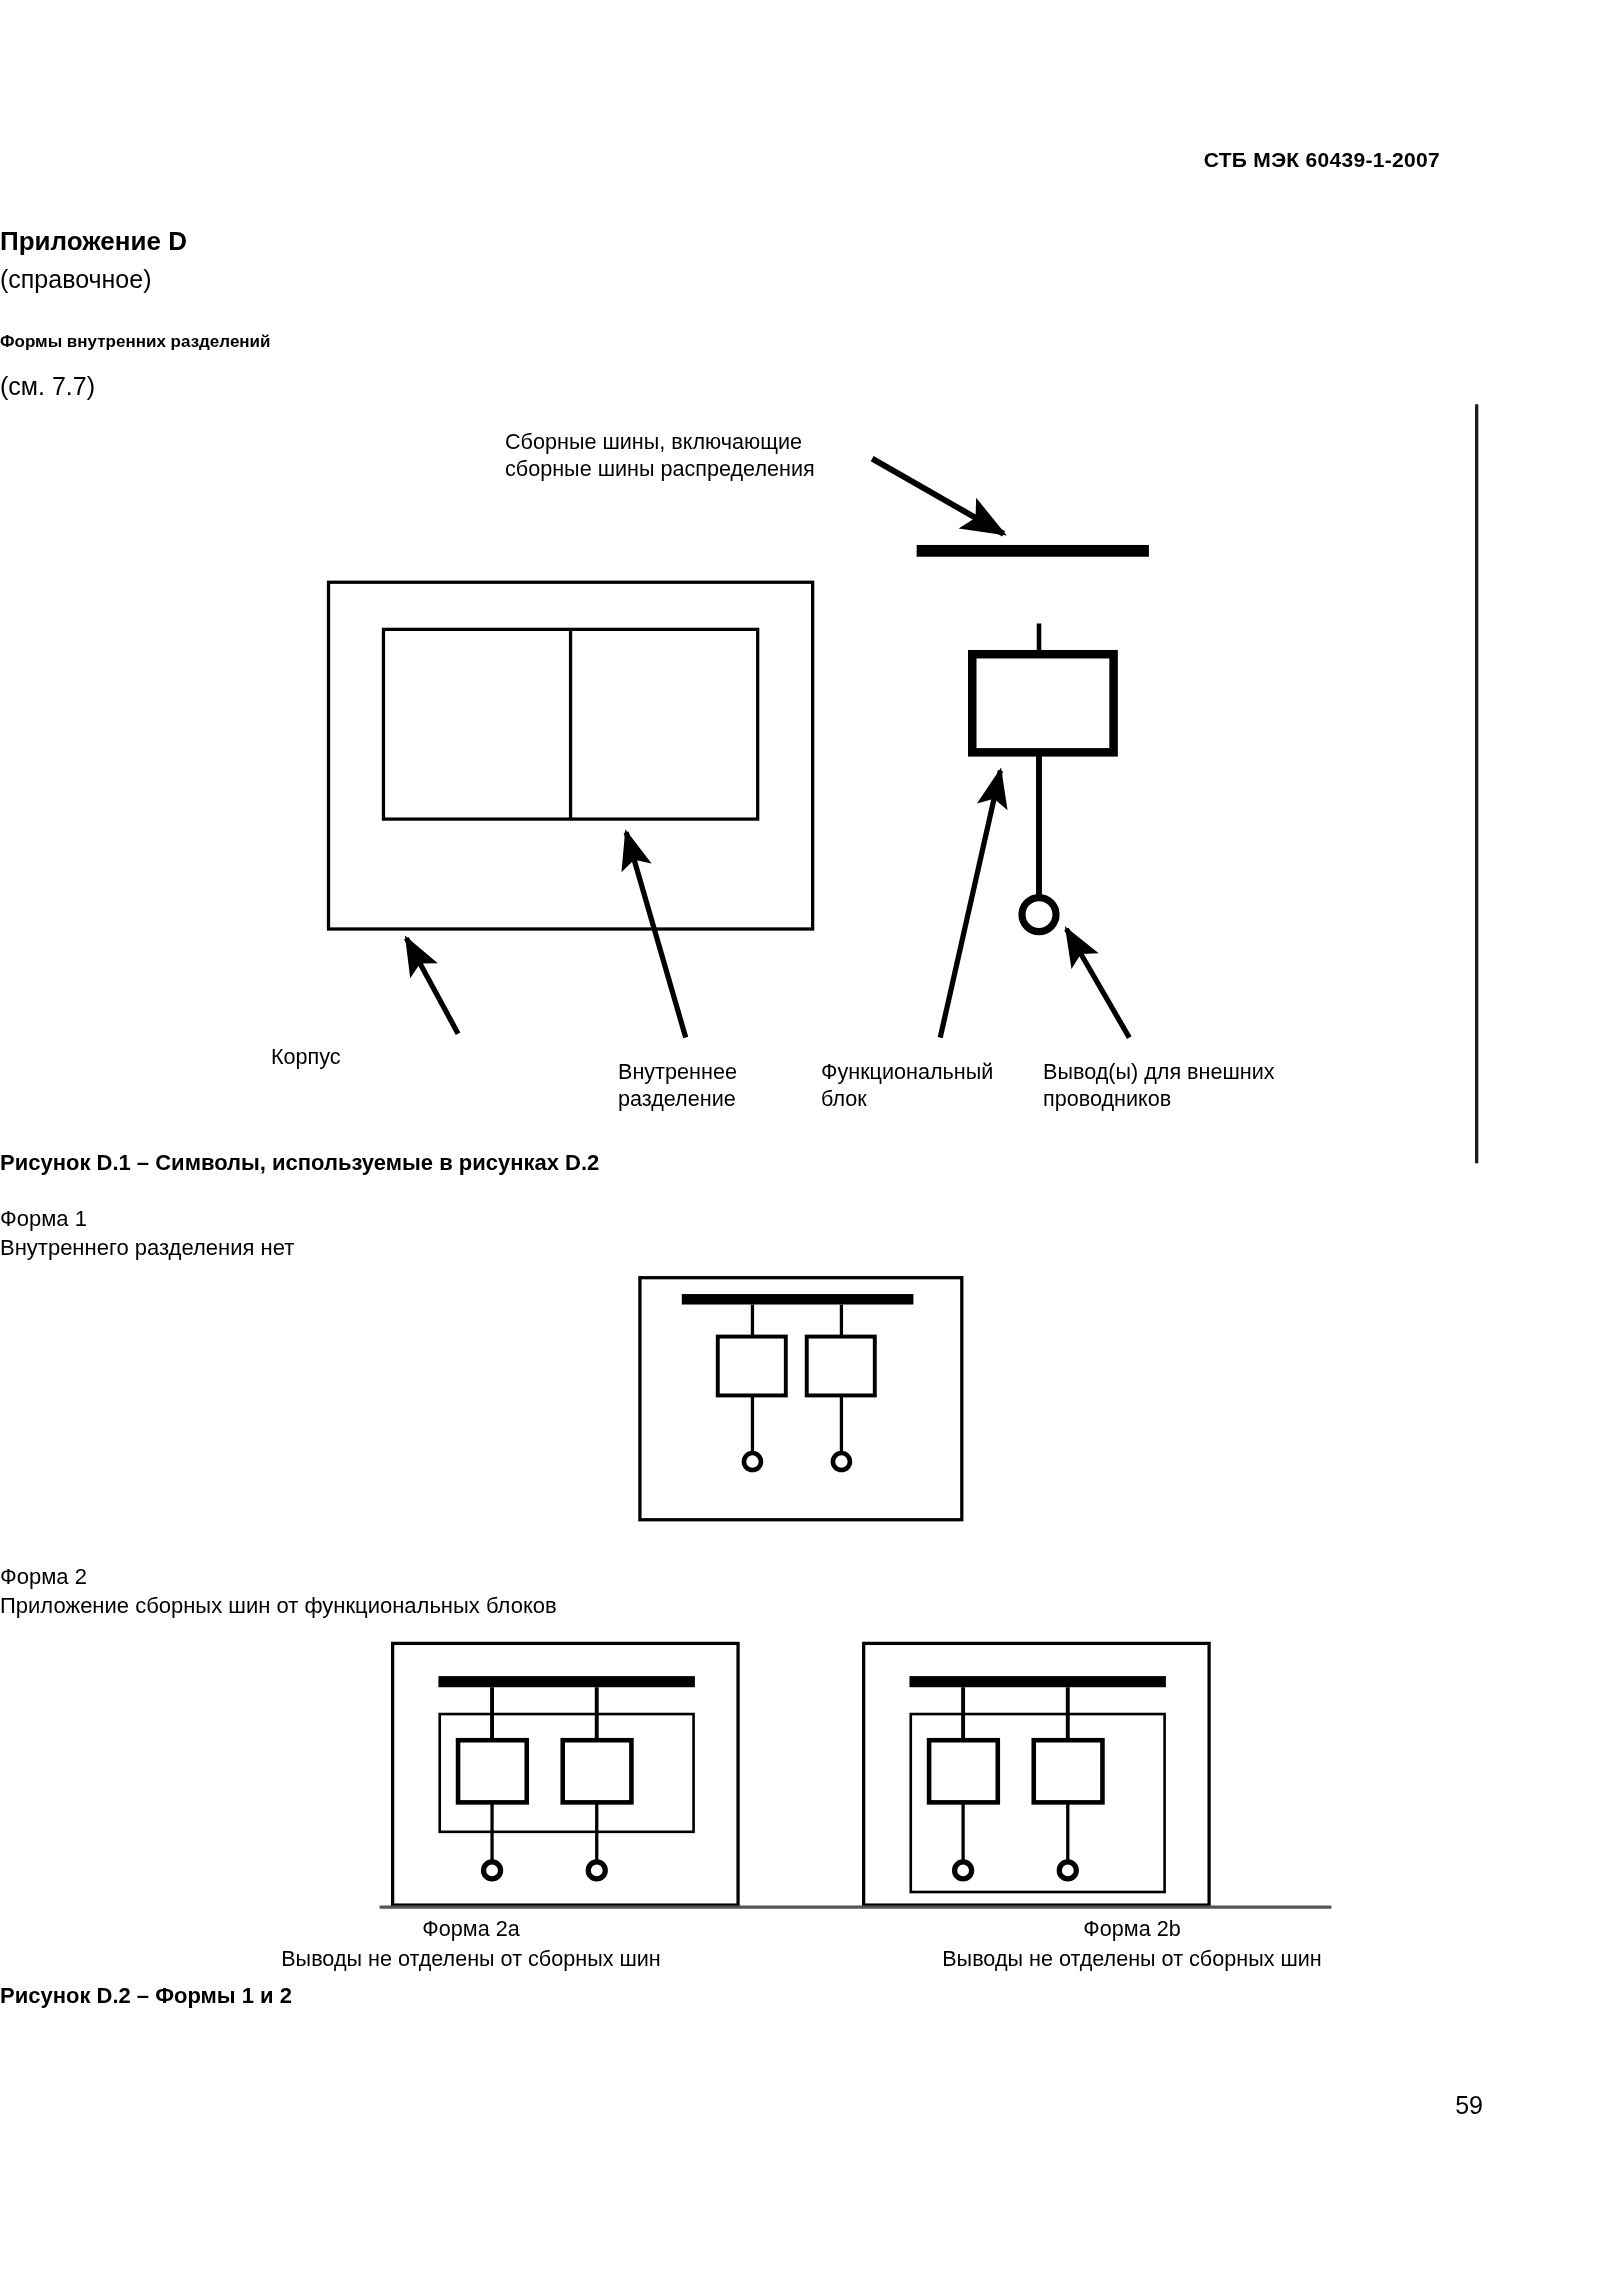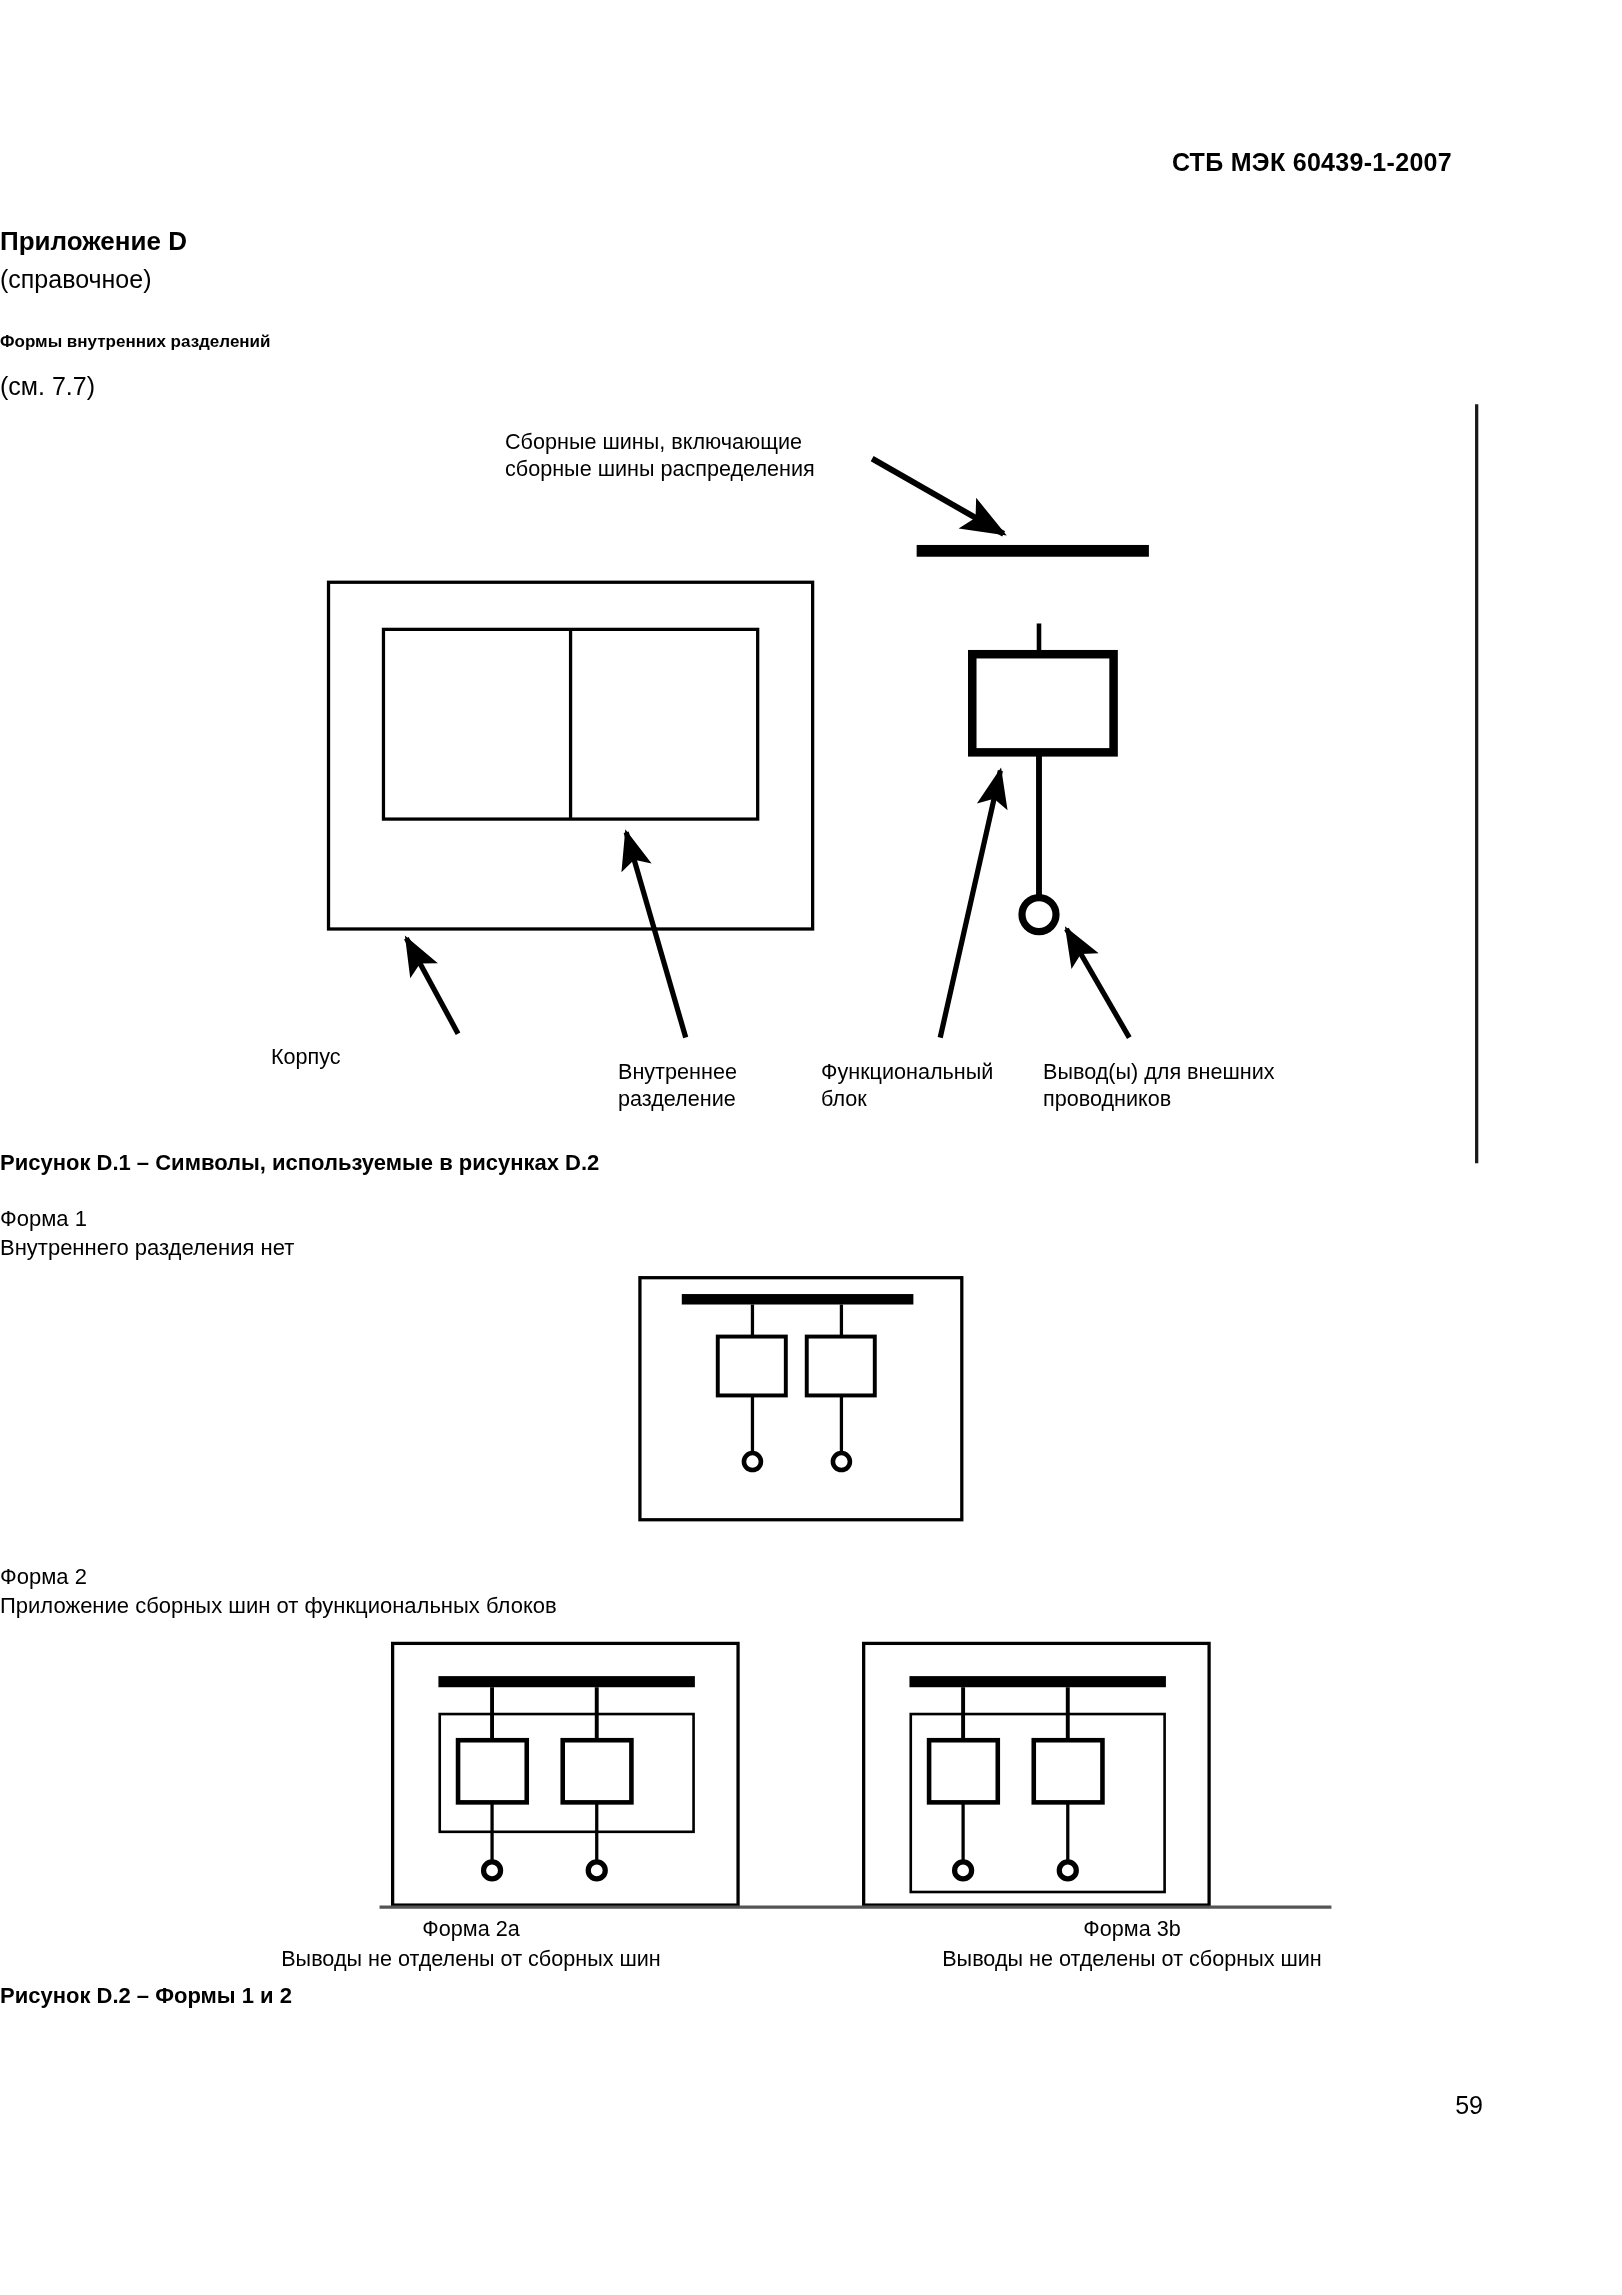--- a/index.html
+++ b/index.html
@@ -17,22 +17,22 @@
     width: 1622px;
     height: 2295px;
     background: #ffffff;
     overflow: hidden;
   }
   .abs { position: absolute; }
 
   
   #doc-header {
     top: 148px;
-    right: 170px;
-    font-size: 25px;
+    right: 182px;
+    font-size: 21px;
     font-weight: bold;
     letter-spacing: 0.3px;
     white-space: nowrap;
   }
 
   
   .center-block {
     left: 0;
     width: 1552px;
   }
@@ -235,21 +235,21 @@
       <circle cx="1632" cy="2859" r="13" fill="none" stroke="#000000" stroke-width="8"></circle>
     </g>
 
     <line x1="580" y1="2915" x2="2035" y2="2915" stroke="#555555" stroke-width="5"></line>
 
     <line x1="2257" y1="618" x2="2257" y2="1778" stroke="#1a1a1a" stroke-width="5"></line>
   </svg>
 
   <div class="abs" id="form2a-name">Форма 2a</div>
   <div class="abs" id="form2a-desc">Выводы не отделены от сборных шин</div>
-  <div class="abs" id="form2b-name">Форма 3b</div>
+  <div class="abs" id="form2b-name">Форма 2b</div>
   <div class="abs" id="form2b-desc">Выводы не отделены от сборных шин</div>
 
   <div class="abs center-block" id="caption-d2">Рисунок D.2 – Формы 1 и 2</div>
 
   <div class="abs" id="page-number">59</div>
 
 </div>
 
 
 </body></html>

